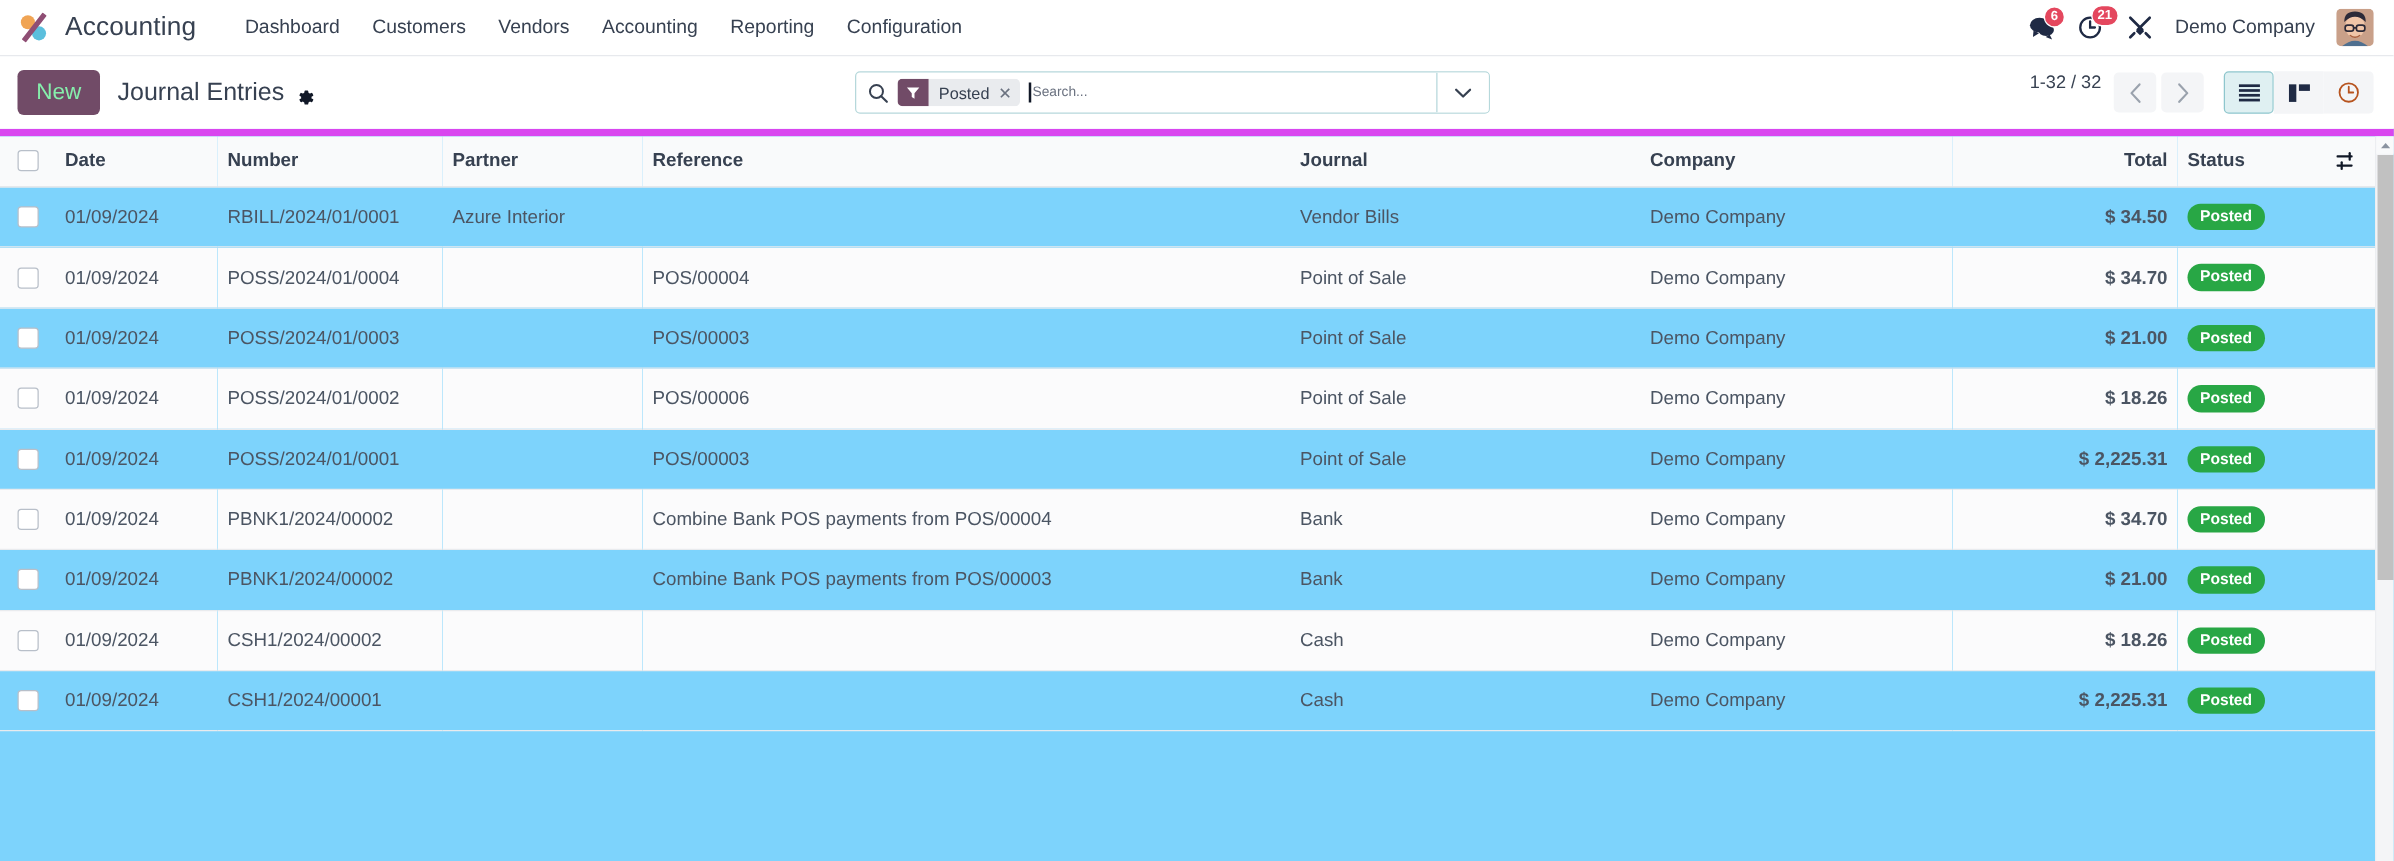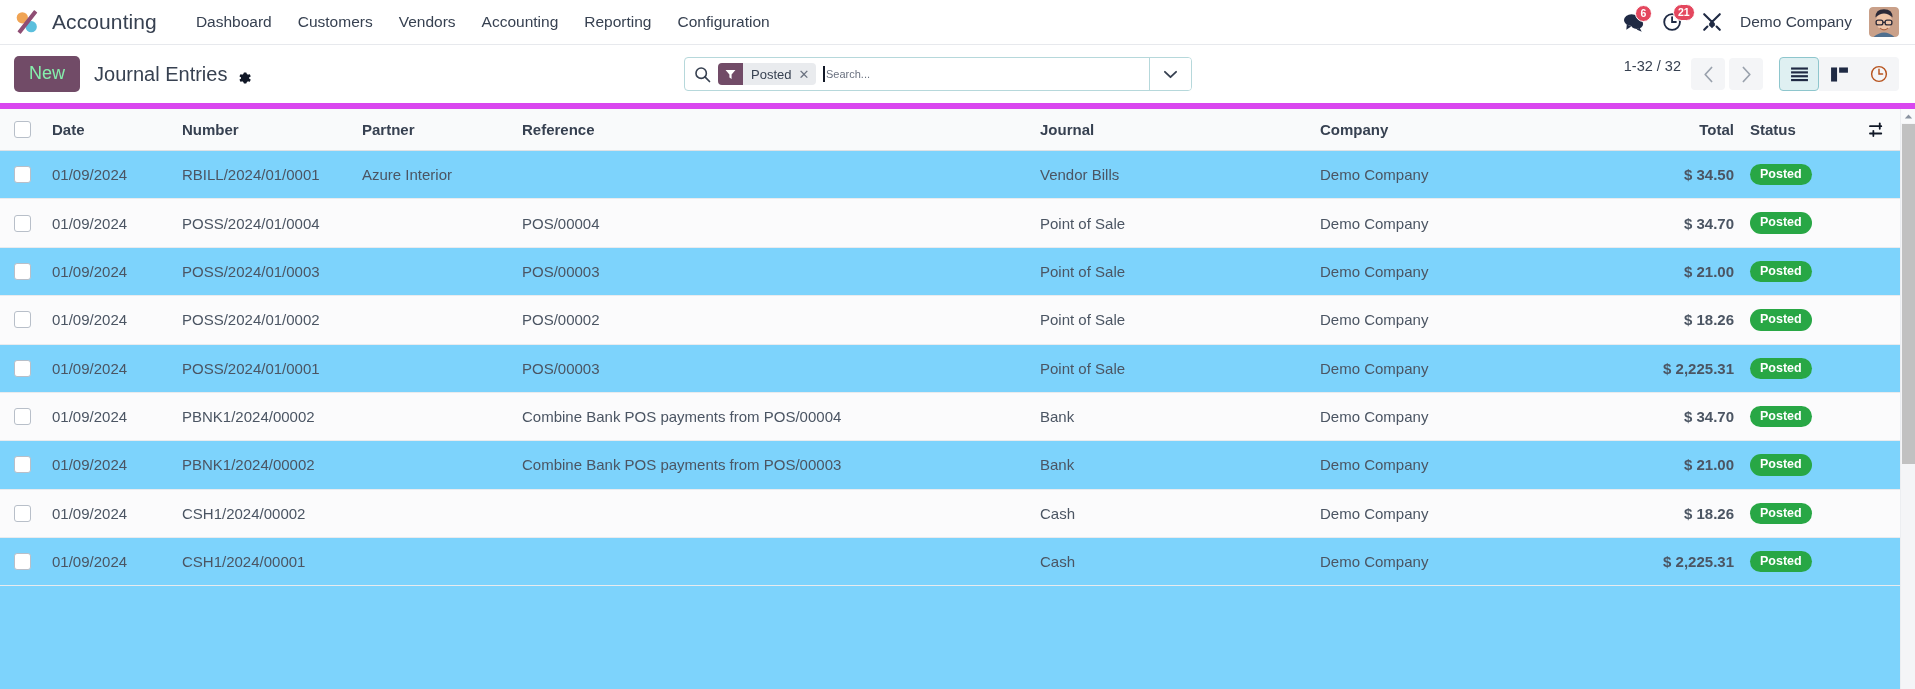--- a/index.html
+++ b/index.html
@@ -509,21 +509,21 @@
             <td class="c-status"><span class="badge-posted">Posted</span></td>
             <td class="c-opt"></td>
           </tr>
           <tr>
             <td class="c-check">
               <span class="rowcheck"></span>
             </td>
             <td class="c-date">01/09/2024</td>
             <td class="c-number">POSS/2024/01/0002</td>
             <td class="c-partner"></td>
-            <td class="c-reference">POS/00002</td>
+            <td class="c-reference">POS/00006</td>
             <td class="c-journal">Point of Sale</td>
             <td class="c-company">Demo Company</td>
             <td class="c-total">$ 18.26</td>
             <td class="c-status"><span class="badge-posted">Posted</span></td>
             <td class="c-opt"></td>
           </tr>
           <tr>
             <td class="c-check">
               <span class="rowcheck"></span>
             </td>

